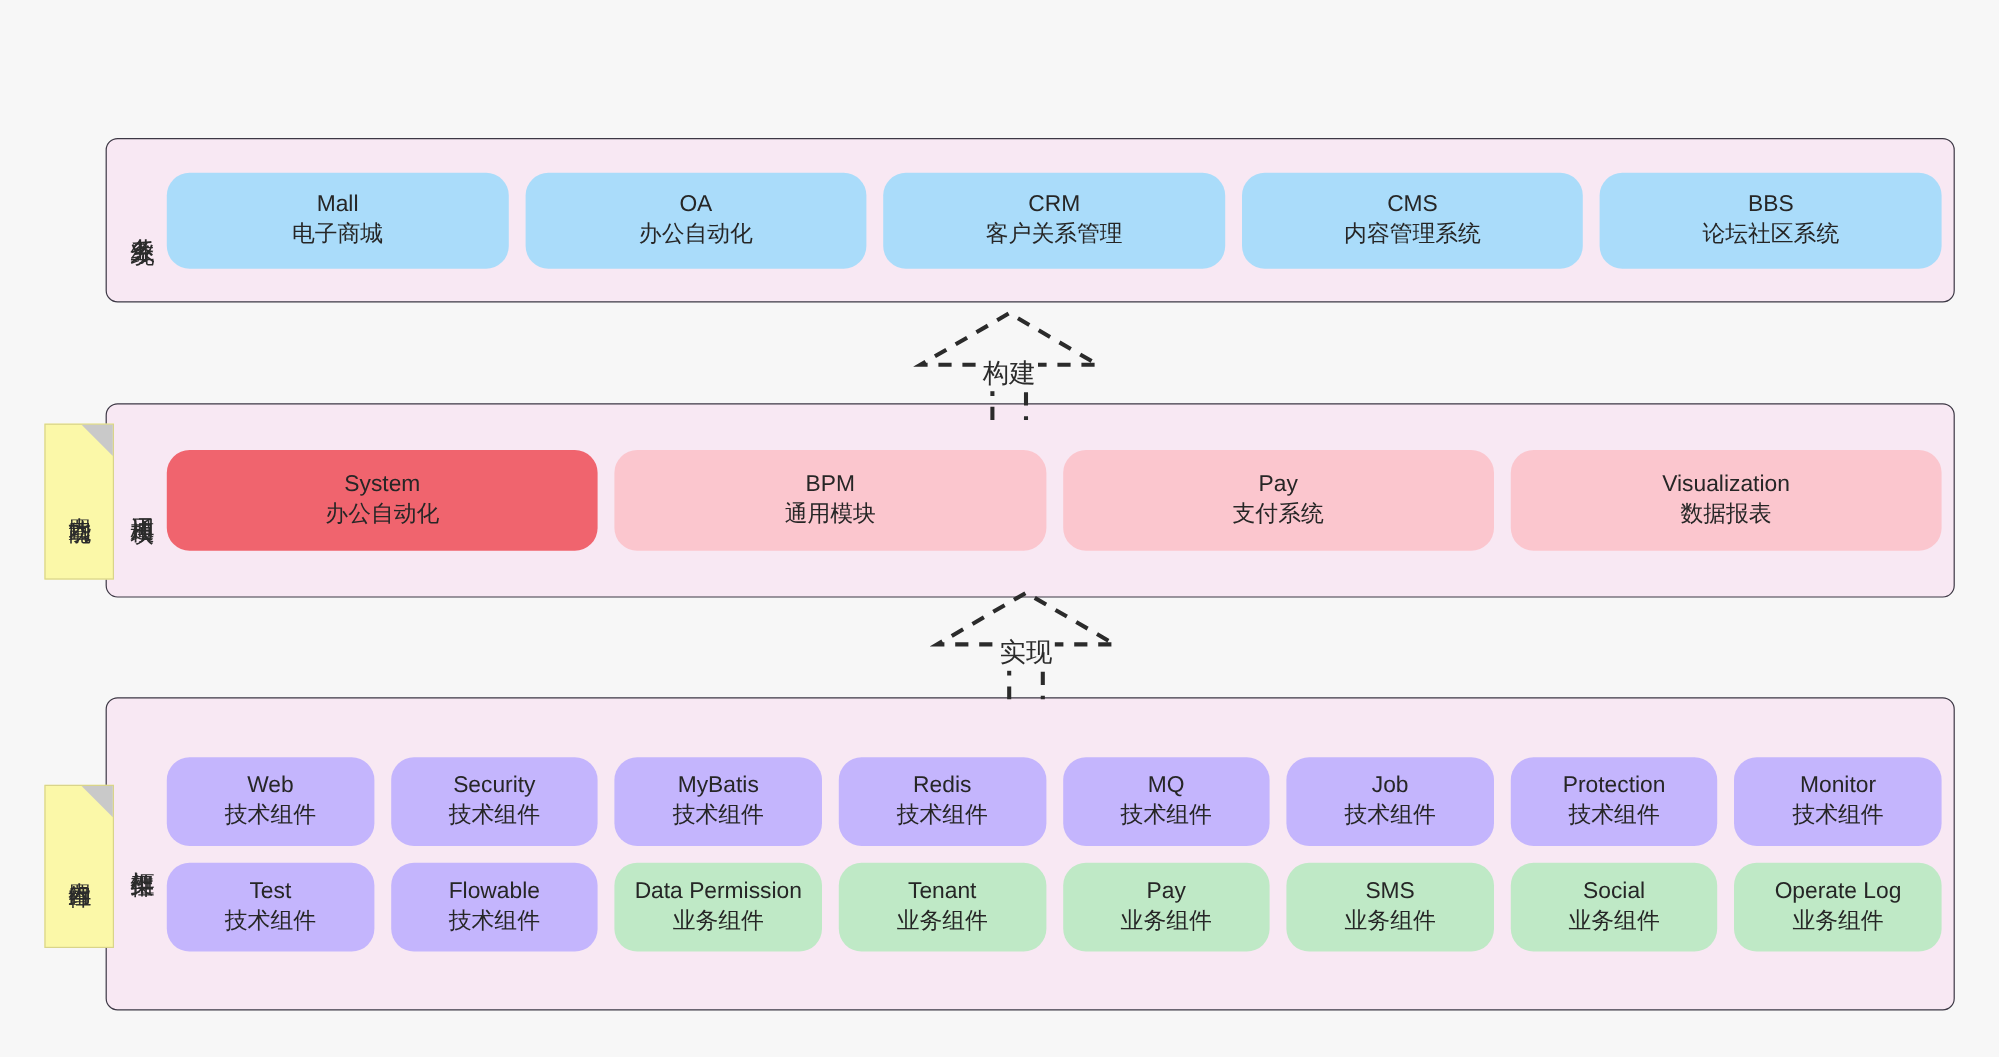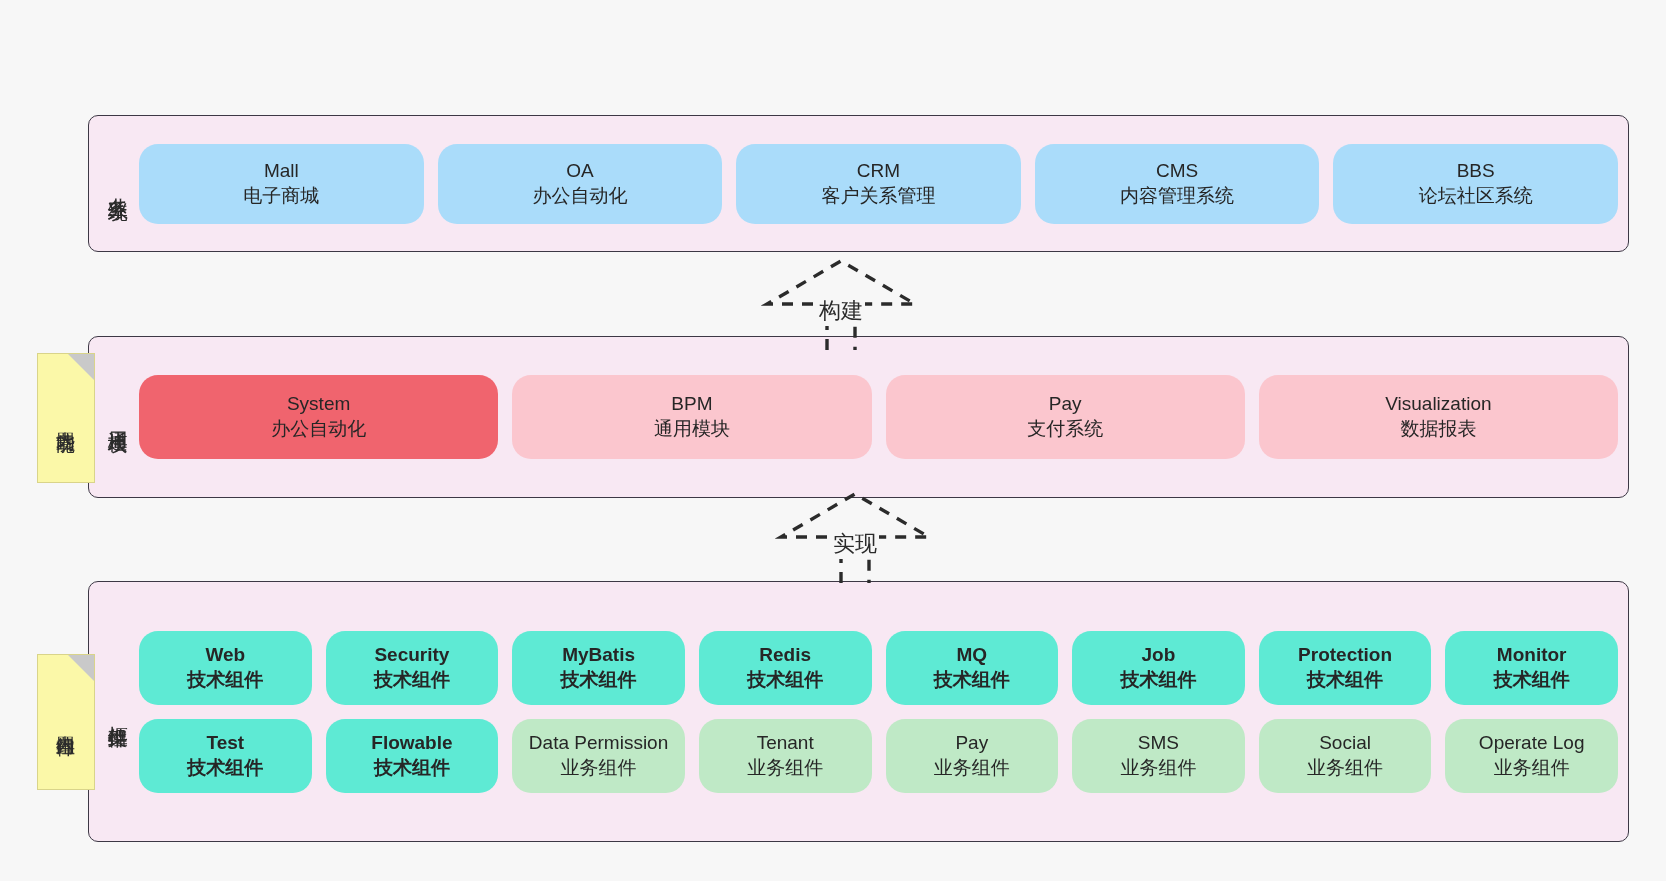--- a/index.html
+++ b/index.html
@@ -83,21 +83,21 @@
     line-height: 1.30;
     padding: 4px 6px;
     user-select: none;
   }
   .card .t1 { display: block; }
   .card .t2 { display: block; }
 
   .blue  { background: #aadcfa; height: 80px; }
   .redA  { background: #f0646e; height: 84px; }
   .redB  { background: #fbc6ce; height: 84px; }
-  .grnA  { background: #5eead4; height: 74px; font-weight: bold; }
+  .grnA  { background: #c4b5fd; height: 74px; }
   .grnB  { background: #bfe9c6; height: 74px; }
 
   
   .note {
     position: absolute;
     box-sizing: border-box;
     background: #fbf8a8;
     border: 1px solid #d9d48a;
     z-index: 5;
     display: flex;

